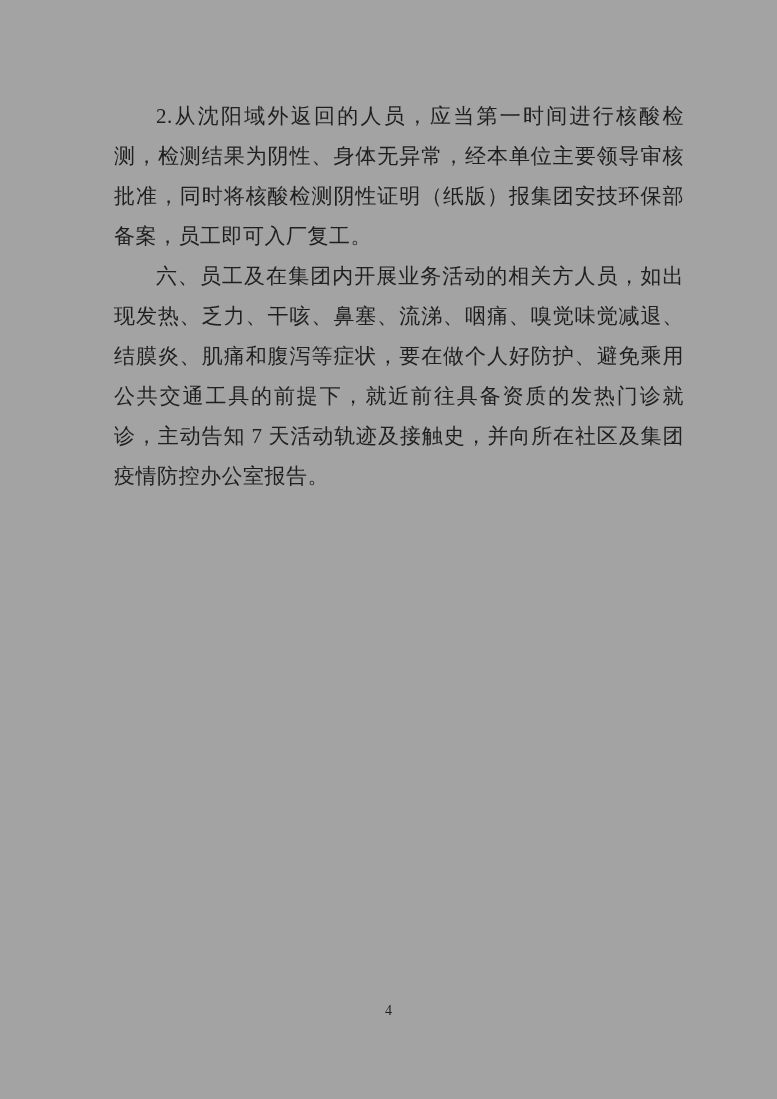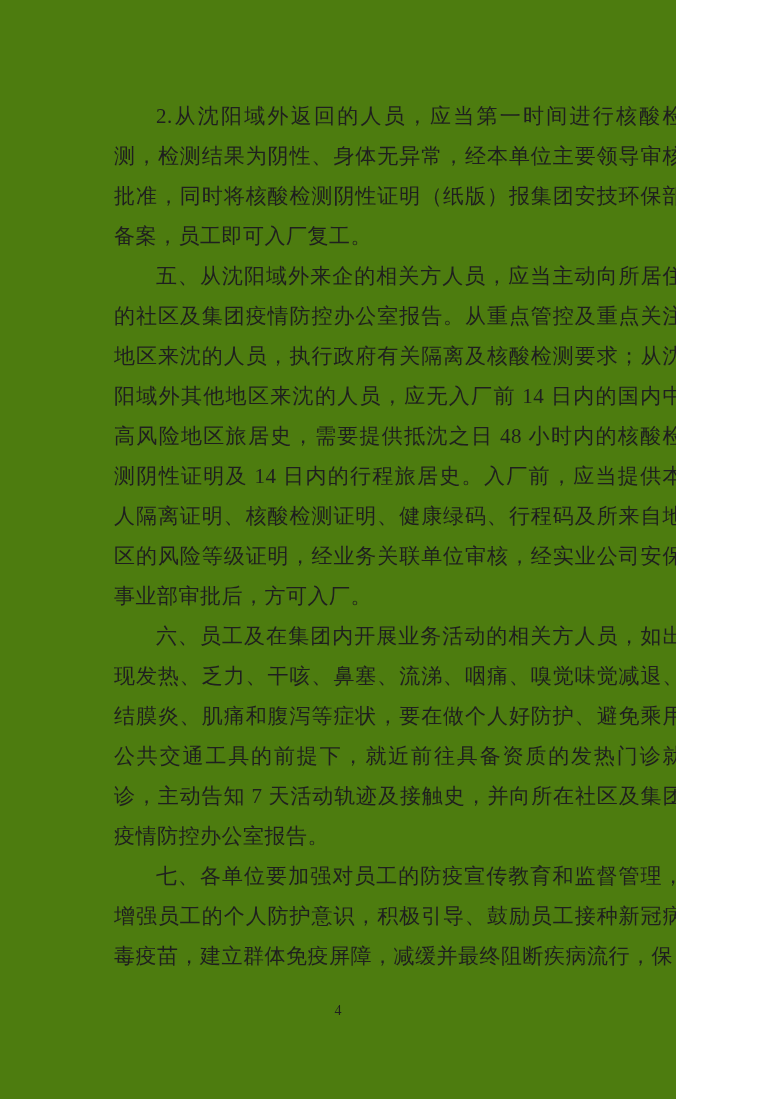--- a/index.html
+++ b/index.html
@@ -2,23 +2,23 @@
 <html><head>
 <meta charset="utf-8">
 <style>
   html, body {
     margin: 0;
     padding: 0;
     background: #ffffff;
   }
   .page {
     position: relative;
-    width: 676px;
+    width: 777px;
     height: 1099px;
-    background: #4d7c0f;
+    background: #a3a3a3;
     overflow: hidden;
     font-family: "Liberation Serif", "DejaVu Serif", serif;
     color: #1f1f1f;
   }
   .content {
     position: absolute;
     left: 114px;
     top: 96px;
     width: 570px;
     font-size: 21px;
@@ -42,18 +42,16 @@
     line-height: 18px;
     color: #1f1f1f;
   }
 </style>
 </head>
 <body>
 
 <div class="page">
   <div class="content">
     <p>2.从沈阳域外返回的人员，应当第一时间进行核酸检测，检测结果为阴性、身体无异常，经本单位主要领导审核批准，同时将核酸检测阴性证明（纸版）报集团安技环保部备案，员工即可入厂复工。</p>
-    <p>五、从沈阳域外来企的相关方人员，应当主动向所居住的社区及集团疫情防控办公室报告。从重点管控及重点关注地区来沈的人员，执行政府有关隔离及核酸检测要求；从沈阳域外其他地区来沈的人员，应无入厂前 14 日内的国内中高风险地区旅居史，需要提供抵沈之日 48 小时内的核酸检测阴性证明及 14 日内的行程旅居史。入厂前，应当提供本人隔离证明、核酸检测证明、健康绿码、行程码及所来自地区的风险等级证明，经业务关联单位审核，经实业公司安保事业部审批后，方可入厂。</p>
     <p>六、员工及在集团内开展业务活动的相关方人员，如出现发热、乏力、干咳、鼻塞、流涕、咽痛、嗅觉味觉减退、结膜炎、肌痛和腹泻等症状，要在做个人好防护、避免乘用公共交通工具的前提下，就近前往具备资质的发热门诊就诊，主动告知 7 天活动轨迹及接触史，并向所在社区及集团疫情防控办公室报告。</p>
-    <p>七、各单位要加强对员工的防疫宣传教育和监督管理，增强员工的个人防护意识，积极引导、鼓励员工接种新冠病毒疫苗，建立群体免疫屏障，减缓并最终阻断疾病流行，保</p>
   </div>
   <div class="page-number">4</div>
 </div>
 
 </body></html>

